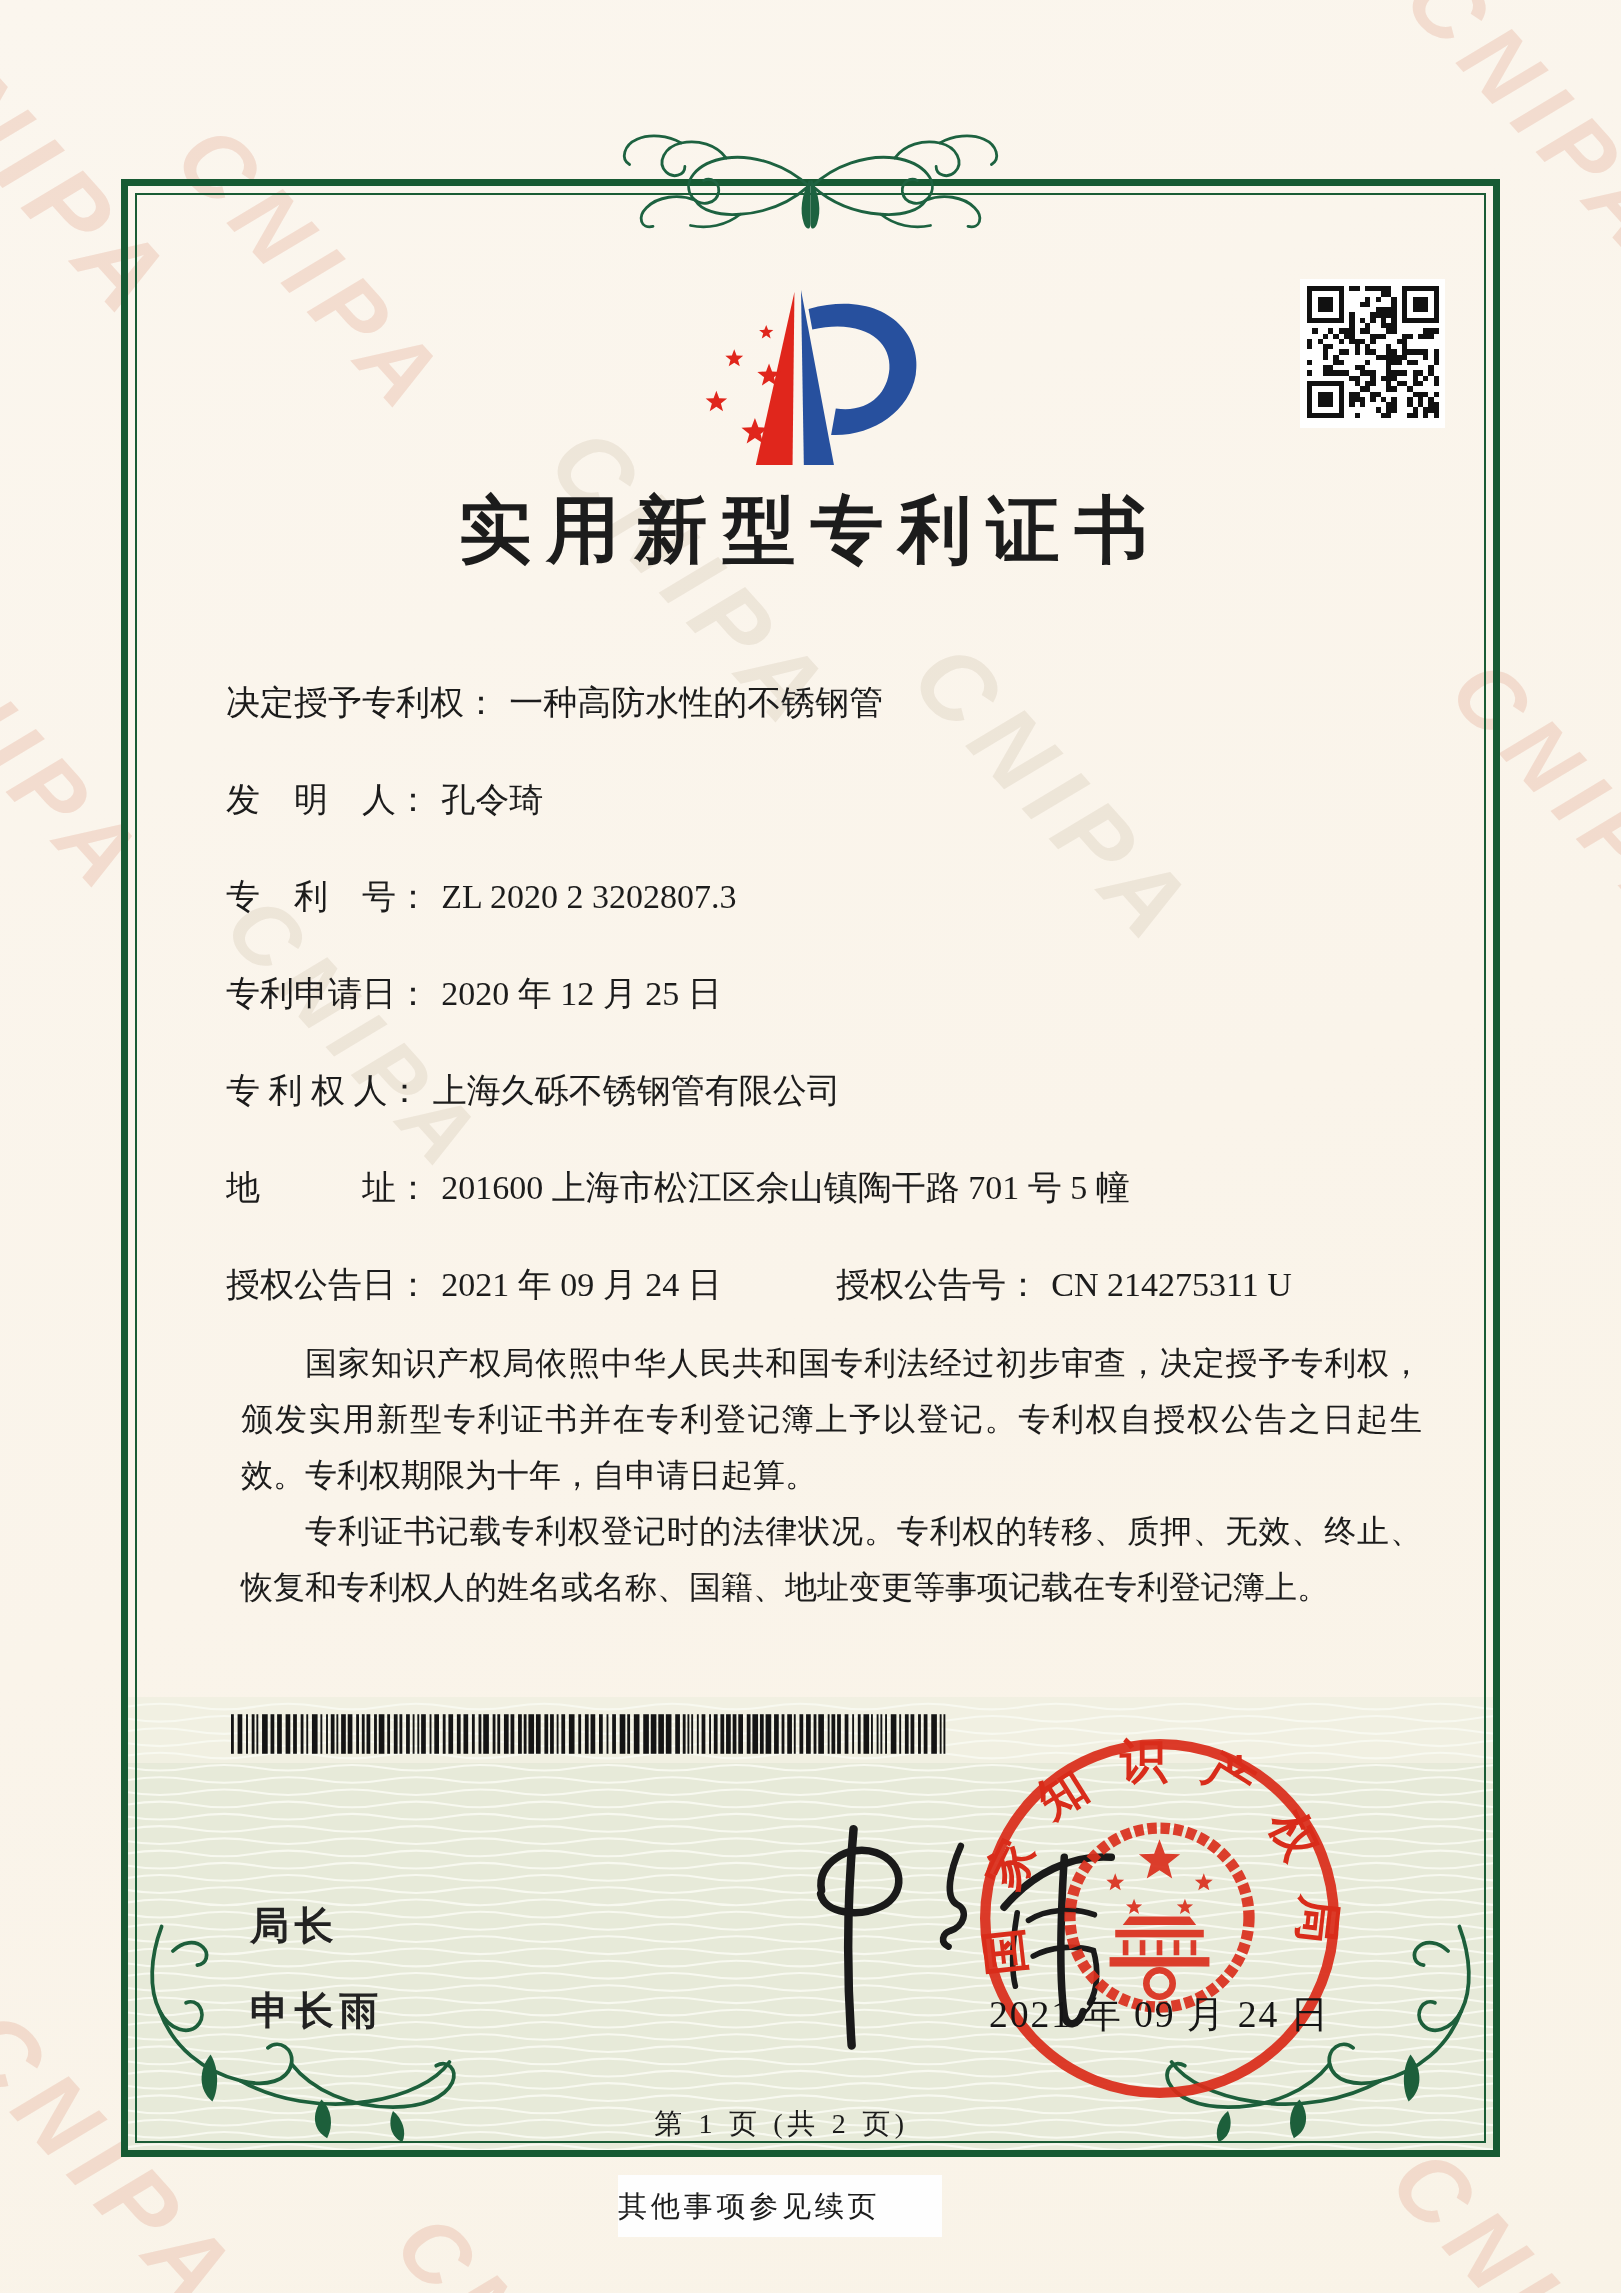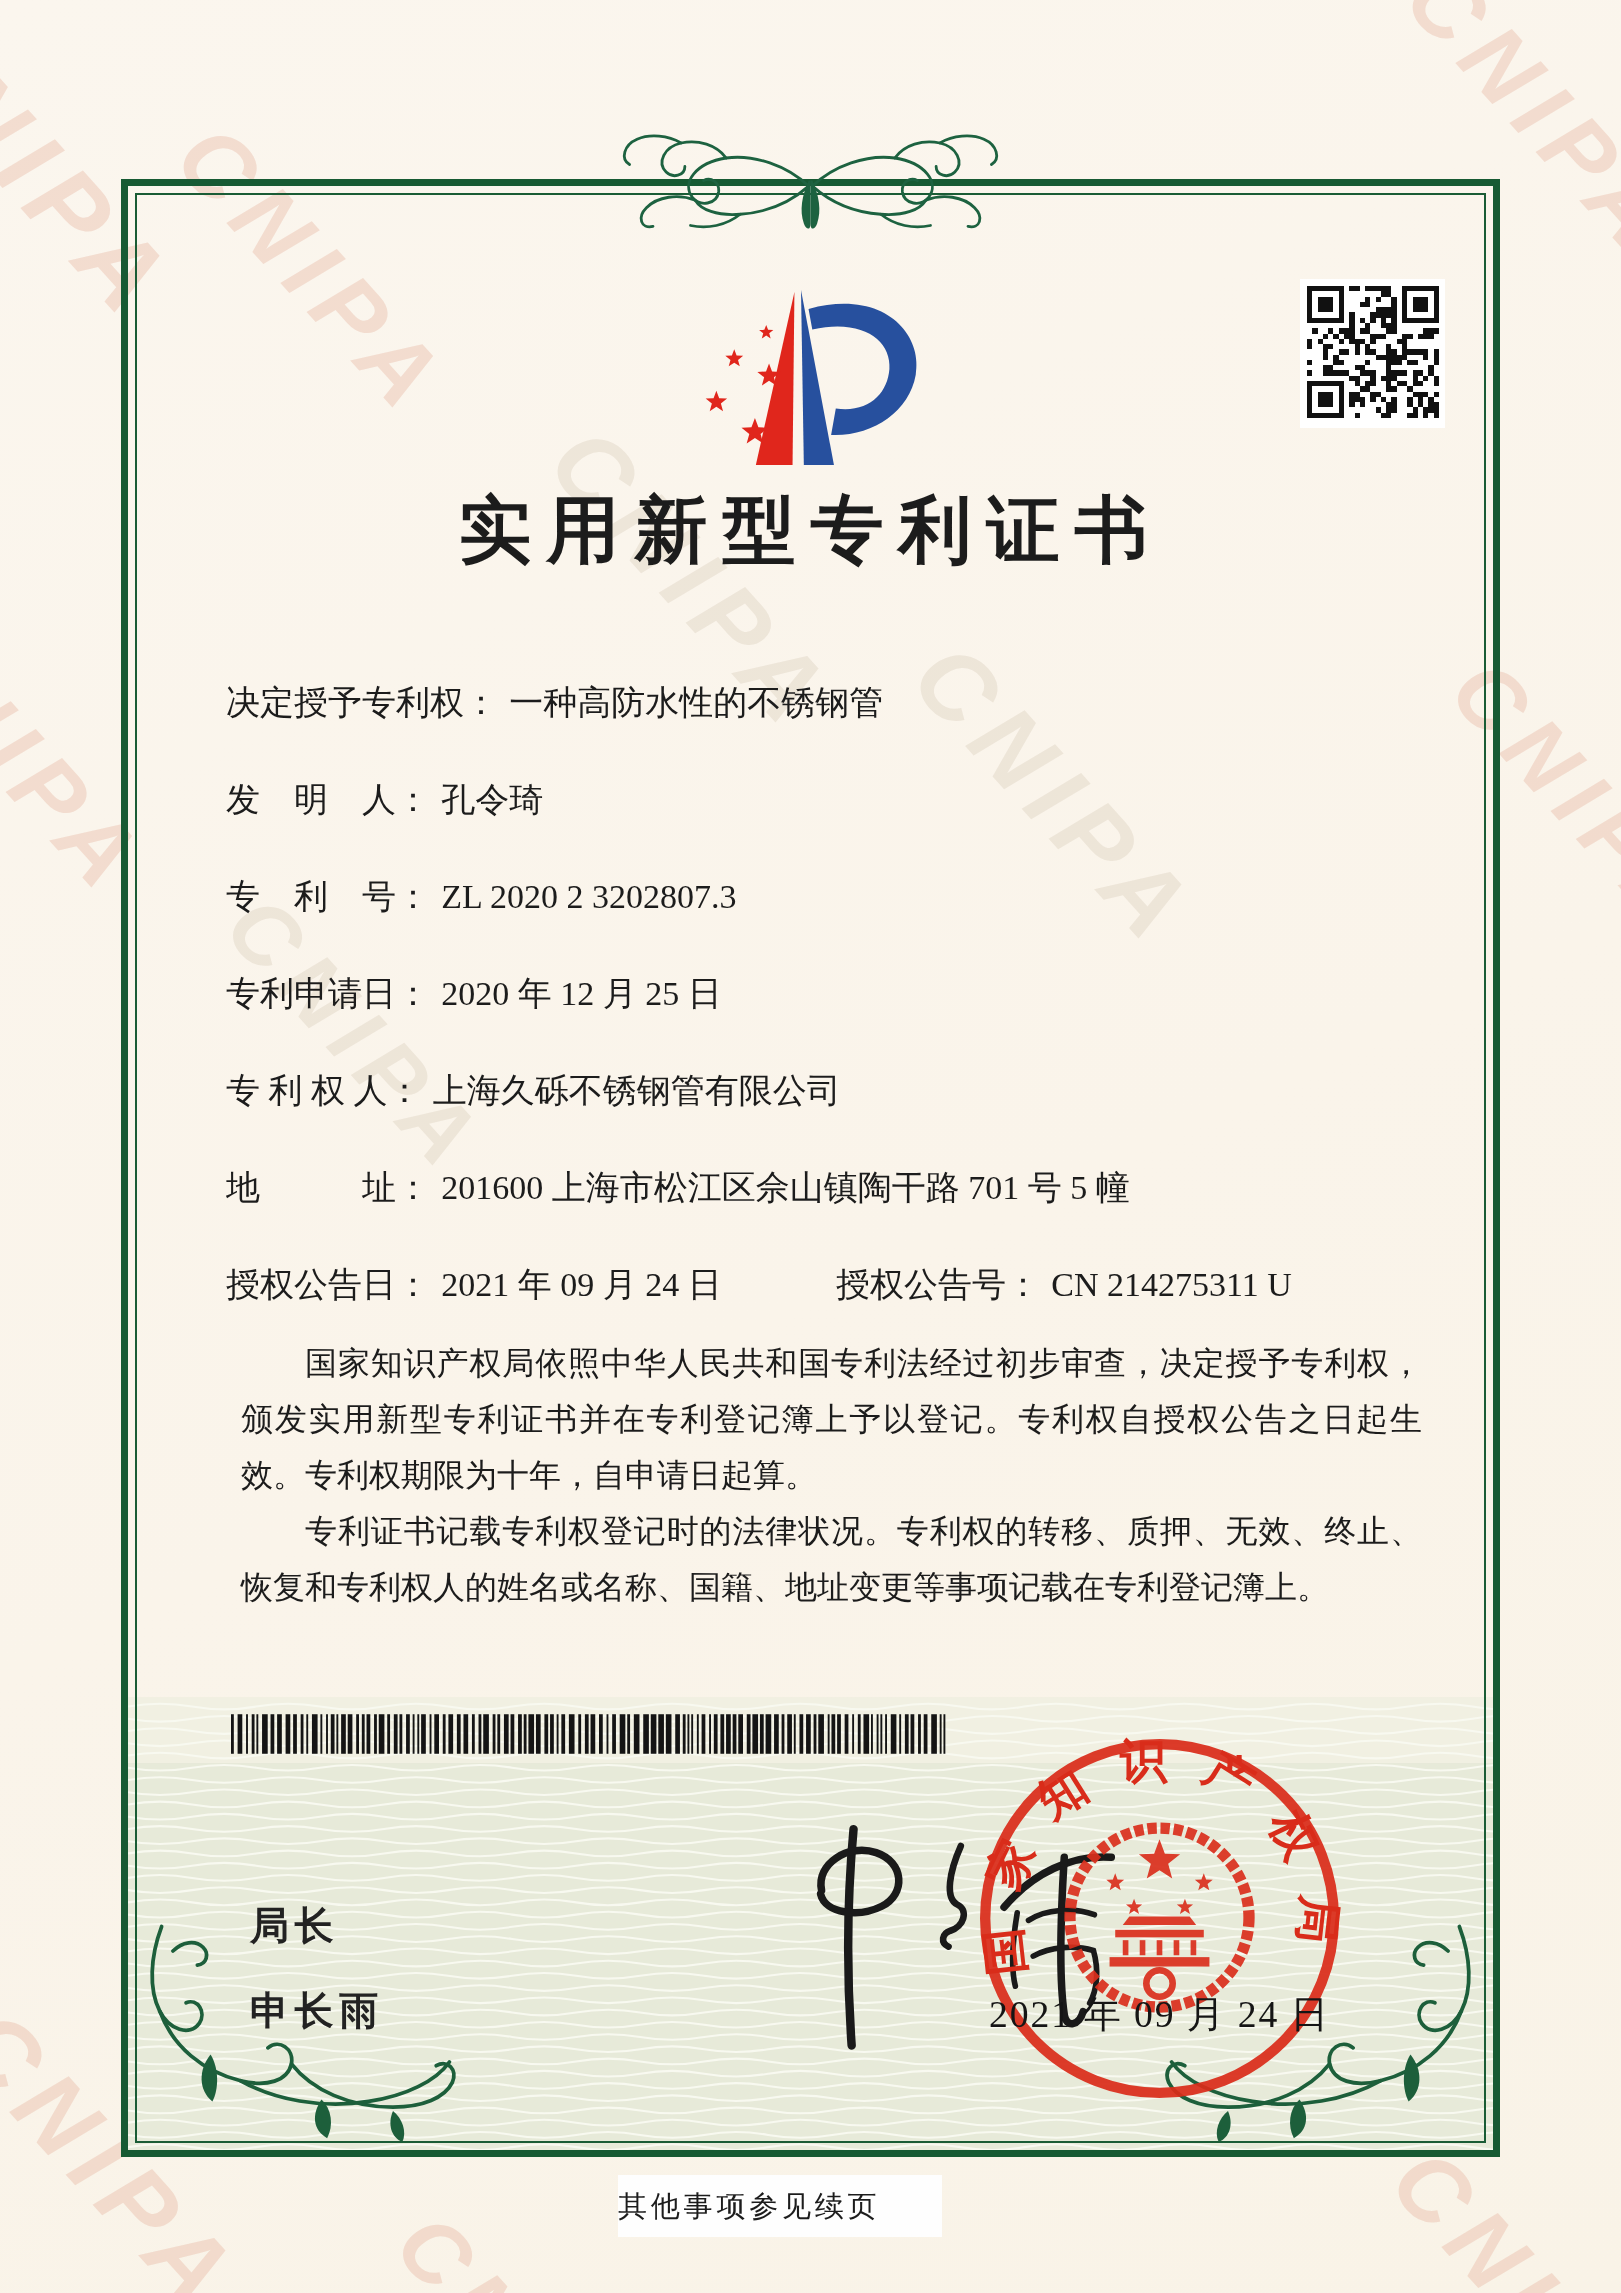--- a/index.html
+++ b/index.html
@@ -563,18 +563,19 @@
         <rect x="178" y="222" width="6" height="16"></rect>
         <rect x="196" y="222" width="6" height="16"></rect>
         <rect x="214" y="222" width="6" height="16"></rect>
         <rect x="232" y="222" width="6" height="16"></rect>
         <rect x="146" y="240" width="106" height="10"></rect>
         <circle cx="199" cy="268" r="14" fill="none" stroke="#da2f1d" stroke-width="7"></circle>
       </g>
       <text x="199" y="314" text-anchor="middle" font-size="40" fill="#151515" letter-spacing="2" style="font-family:'Liberation Serif','DejaVu Serif',serif">2021 年 09 月 24 日</text>
     </svg>
 
+    <div class="page-num">第 1 页 (共 2 页)</div>
   </div>
 
   <div class="continuation">其他事项参见续页</div>
 
 </div>
 
 
 </body></html>

